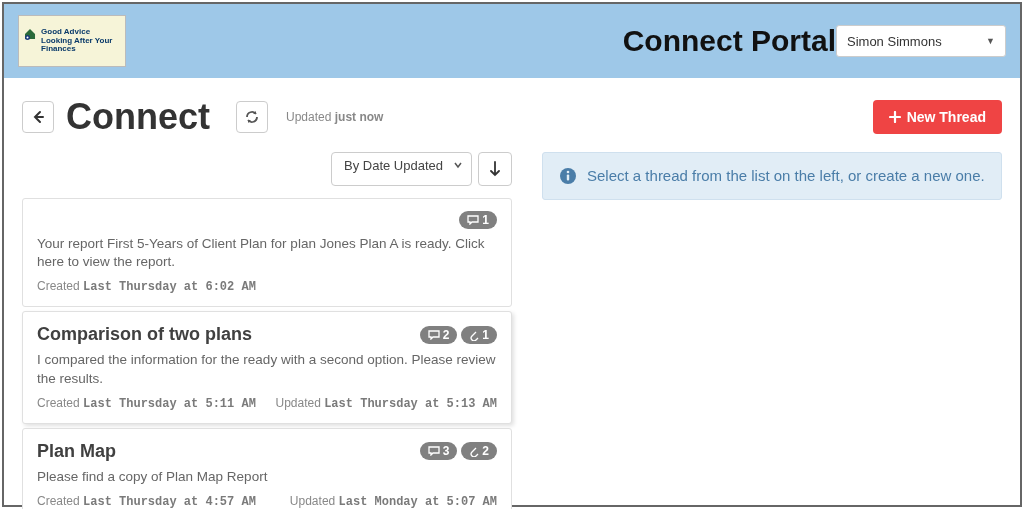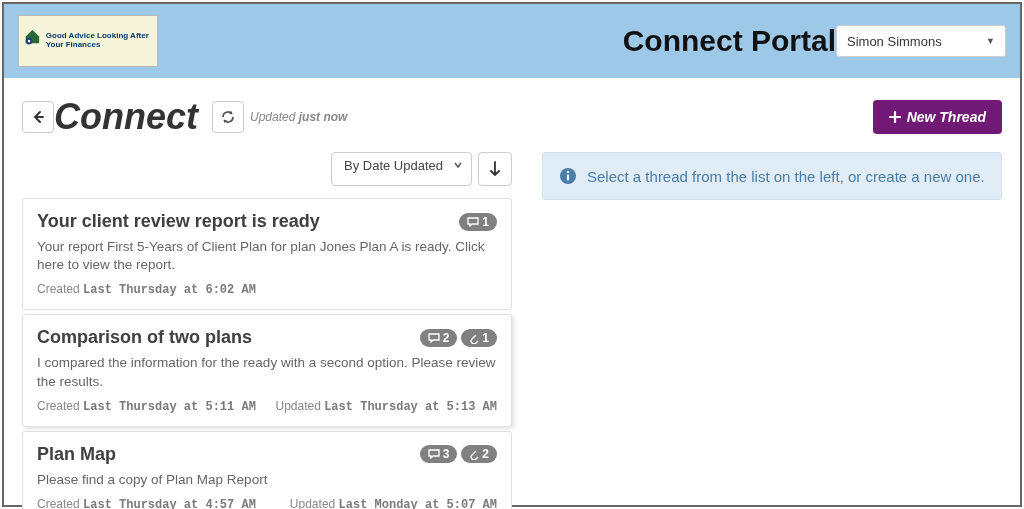--- a/index.html
+++ b/index.html
@@ -1,52 +1,52 @@
 <!DOCTYPE html>
 <html><head>
   <meta charset="utf-8">
   <style>
     * { box-sizing: border-box; margin: 0; padding: 0; }
     body { font-family: -apple-system, "Segoe UI", Helvetica, Arial, sans-serif; background: #fff; width: 1024px; height: 509px; overflow: hidden; }
     .frame { border: 2px solid #666; width: 1020px; height: 505px; margin: 2px; position: relative; }
     .topbar { background: #9ec8e8; height: 74px; display: flex; align-items: center; padding: 0 14px; }
-    .logo-box { width: 140px; height: 52px; background: #f6f4d8; border: 1px solid #bbb; display: flex; align-items: center; padding: 4px; }
+    .logo-box { width: 108px; height: 52px; background: #f6f4d8; border: 1px solid #bbb; display: flex; align-items: center; padding: 4px; }
     .logo-inner { display: flex; align-items: center; gap: 4px; }
     .logo-badge { width: 28px; height: 28px; position: relative; }
     .logo-text { font-size: 8px; font-weight: bold; color: #0a3a6a; line-height: 1.1; }
     .portal-title { flex: 1; text-align: right; font-size: 30px; font-weight: bold; color: #111; }
     .user-select { background: #fff; border: 1px solid #ccc; border-radius: 3px; height: 32px; width: 170px; display: flex; align-items: center; padding: 0 10px; font-size: 13px; color: #333; position: relative; }
     .caret { position: absolute; right: 10px; font-size: 9px; color: #555; }
     .content { padding: 18px 18px 0 18px; }
-    .header-row { display: flex; align-items: center; margin-bottom: 14px; font-style: italic; }
+    .header-row { display: flex; align-items: center; gap: 12px; margin-bottom: 14px; }
     .back-btn { width: 32px; height: 32px; border: 1px solid #ccc; border-radius: 4px; background: #fff; display: flex; align-items: center; justify-content: center; }
     .page-title { font-size: 36px; font-weight: 700; color: #333; margin-right: 4px; }
     .meta-block { font-size: 13px; color: #333; line-height: 1.4; }
     .meta-block .lbl { font-weight: bold; }
     .refresh-btn { width: 32px; height: 32px; border: 1px solid #ccc; border-radius: 4px; background: #fff; display: flex; align-items: center; justify-content: center; margin-left: 10px; }
     .updated-text { font-size: 12px; color: #888; margin-left: 6px; }
     .updated-text b { font-weight: bold; color: #888; }
-    .new-thread-btn { margin-left: auto; background: #701a75; color: #fff; border-radius: 4px; padding: 9px 16px; font-size: 14px; font-weight: bold; display: flex; align-items: center; gap: 6px; }
+    .new-thread-btn { margin-left: auto; background: #ef4444; color: #fff; border-radius: 4px; padding: 9px 16px; font-size: 14px; font-weight: bold; display: flex; align-items: center; gap: 6px; }
     .columns { display: flex; gap: 30px; }
     .left-col { width: 490px; }
     .right-col { flex: 1; }
     .sort-row { display: flex; justify-content: flex-end; gap: 6px; margin-bottom: 12px; }
     .sort-select { border: 1px solid #ccc; border-radius: 4px; background: #fff; height: 34px; padding: 0 28px 8px 12px; font-size: 13px; color: #444; display: flex; align-items: center; position: relative; }
     .sort-dir-btn { border: 1px solid #ccc; border-radius: 4px; background: #fff; width: 34px; height: 34px; display: flex; align-items: center; justify-content: center; font-size: 16px; color: #333; }
     .thread { border: 1px solid #e0e0e0; border-radius: 3px; padding: 12px 14px; margin-bottom: 4px; background: #fff; }
     .thread.selected { box-shadow: 2px 2px 4px rgba(0,0,0,0.12); }
     .thread-head { display: flex; align-items: center; margin-bottom: 6px; }
     .thread-title { font-size: 18px; font-weight: 700; color: #404040; }
     .badges { margin-left: auto; display: flex; gap: 4px; }
     .badge { background: #808080; color: #fff; border-radius: 11px; padding: 2px 8px; font-size: 12px; font-weight: bold; display: flex; align-items: center; gap: 3px; }
     .thread-body { font-size: 13.5px; color: #666; line-height: 1.35; margin-bottom: 8px; }
     .thread-foot { display: flex; font-size: 12px; color: #888; }
     .thread-foot .right { margin-left: auto; }
     .thread-foot b { font-weight: bold; color: #7a7a7a; font-family: Liberation Mono, monospace; }
-    .info-box { background: #e1edf6; border: 1px solid #cfe0ee; border-radius: 3px; padding: 14px 16px; font-size: 15px; color: #4a7da8; display: flex; align-items: center; gap: 10px; }
+    .info-box { background: #e1edf6; border: 1px solid #cfe0ee; border-radius: 3px; padding: 14px 16px; font-size: 15px; color: #4a7da8; display: flex; align-items: flex-start; gap: 10px; }
     svg { display: block; }
   </style>
 </head>
 <body>
 
 <div class="frame">
   <div class="topbar">
     <div class="logo-box">
       <div class="logo-inner">
         <div class="logo-badge">
@@ -104,21 +104,20 @@
           <div class="sort-dir-btn">
             <svg width="10" height="16" viewBox="0 0 10 16">
                 <path d="M5 1 L5 14 M1 10 L5 14 L9 10" stroke="#333" stroke-width="1.8" fill="none" stroke-linecap="round"></path>
               </svg>
           </div>
         </div>
 
         <div id="threads">
             <div class="thread">
     <div class="thread-head">
-      <div class="thread-title">Your client review report is ready</div>
       <div class="badges">
                   <span class="badge"><svg width="12" height="10" viewBox="0 0 12 10">
                       <path d="M1 1 H11 V7 H5 L3 9 V7 H1 Z" fill="none" stroke="#fff" stroke-width="1.3"></path>
                     </svg>1</span>
                 </div>
     </div>
     <div class="thread-body">Your report First 5-Years of Client Plan for plan Jones Plan A is ready. Click here to view the report.</div>
     <div class="thread-foot">
                 <span>Created <b>Last Thursday at 6:02 AM</b></span>
               </div>

